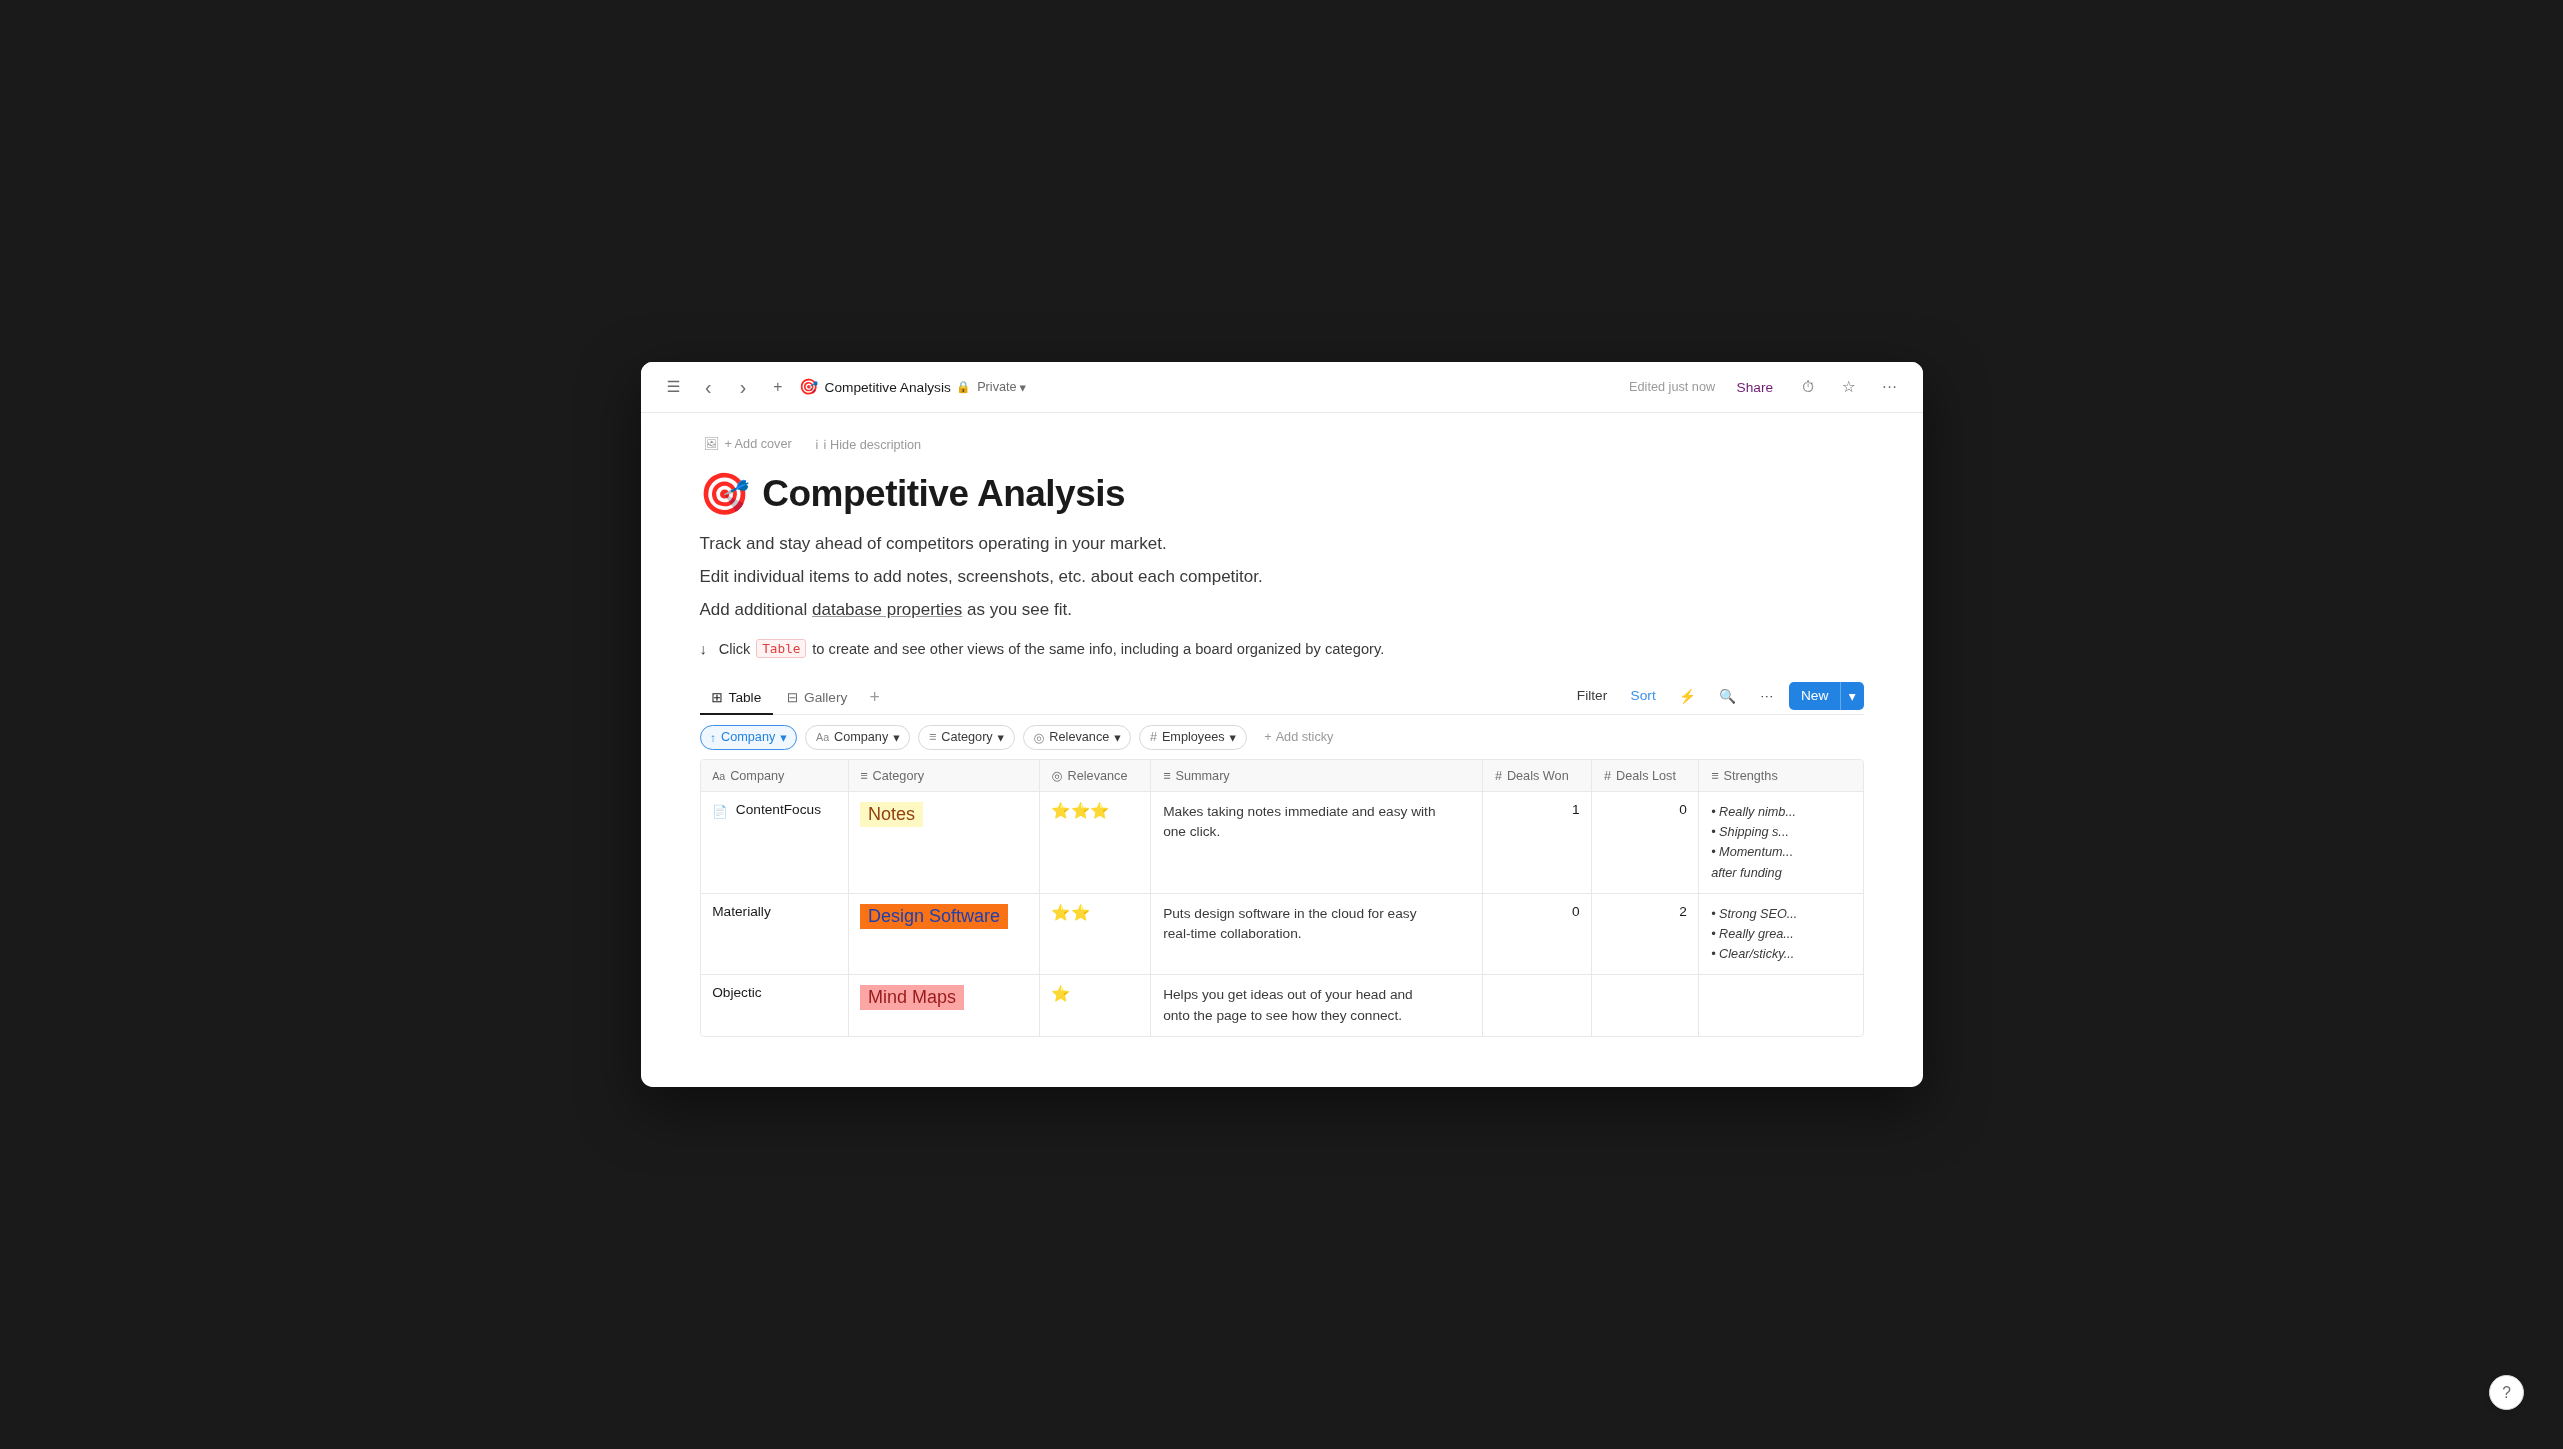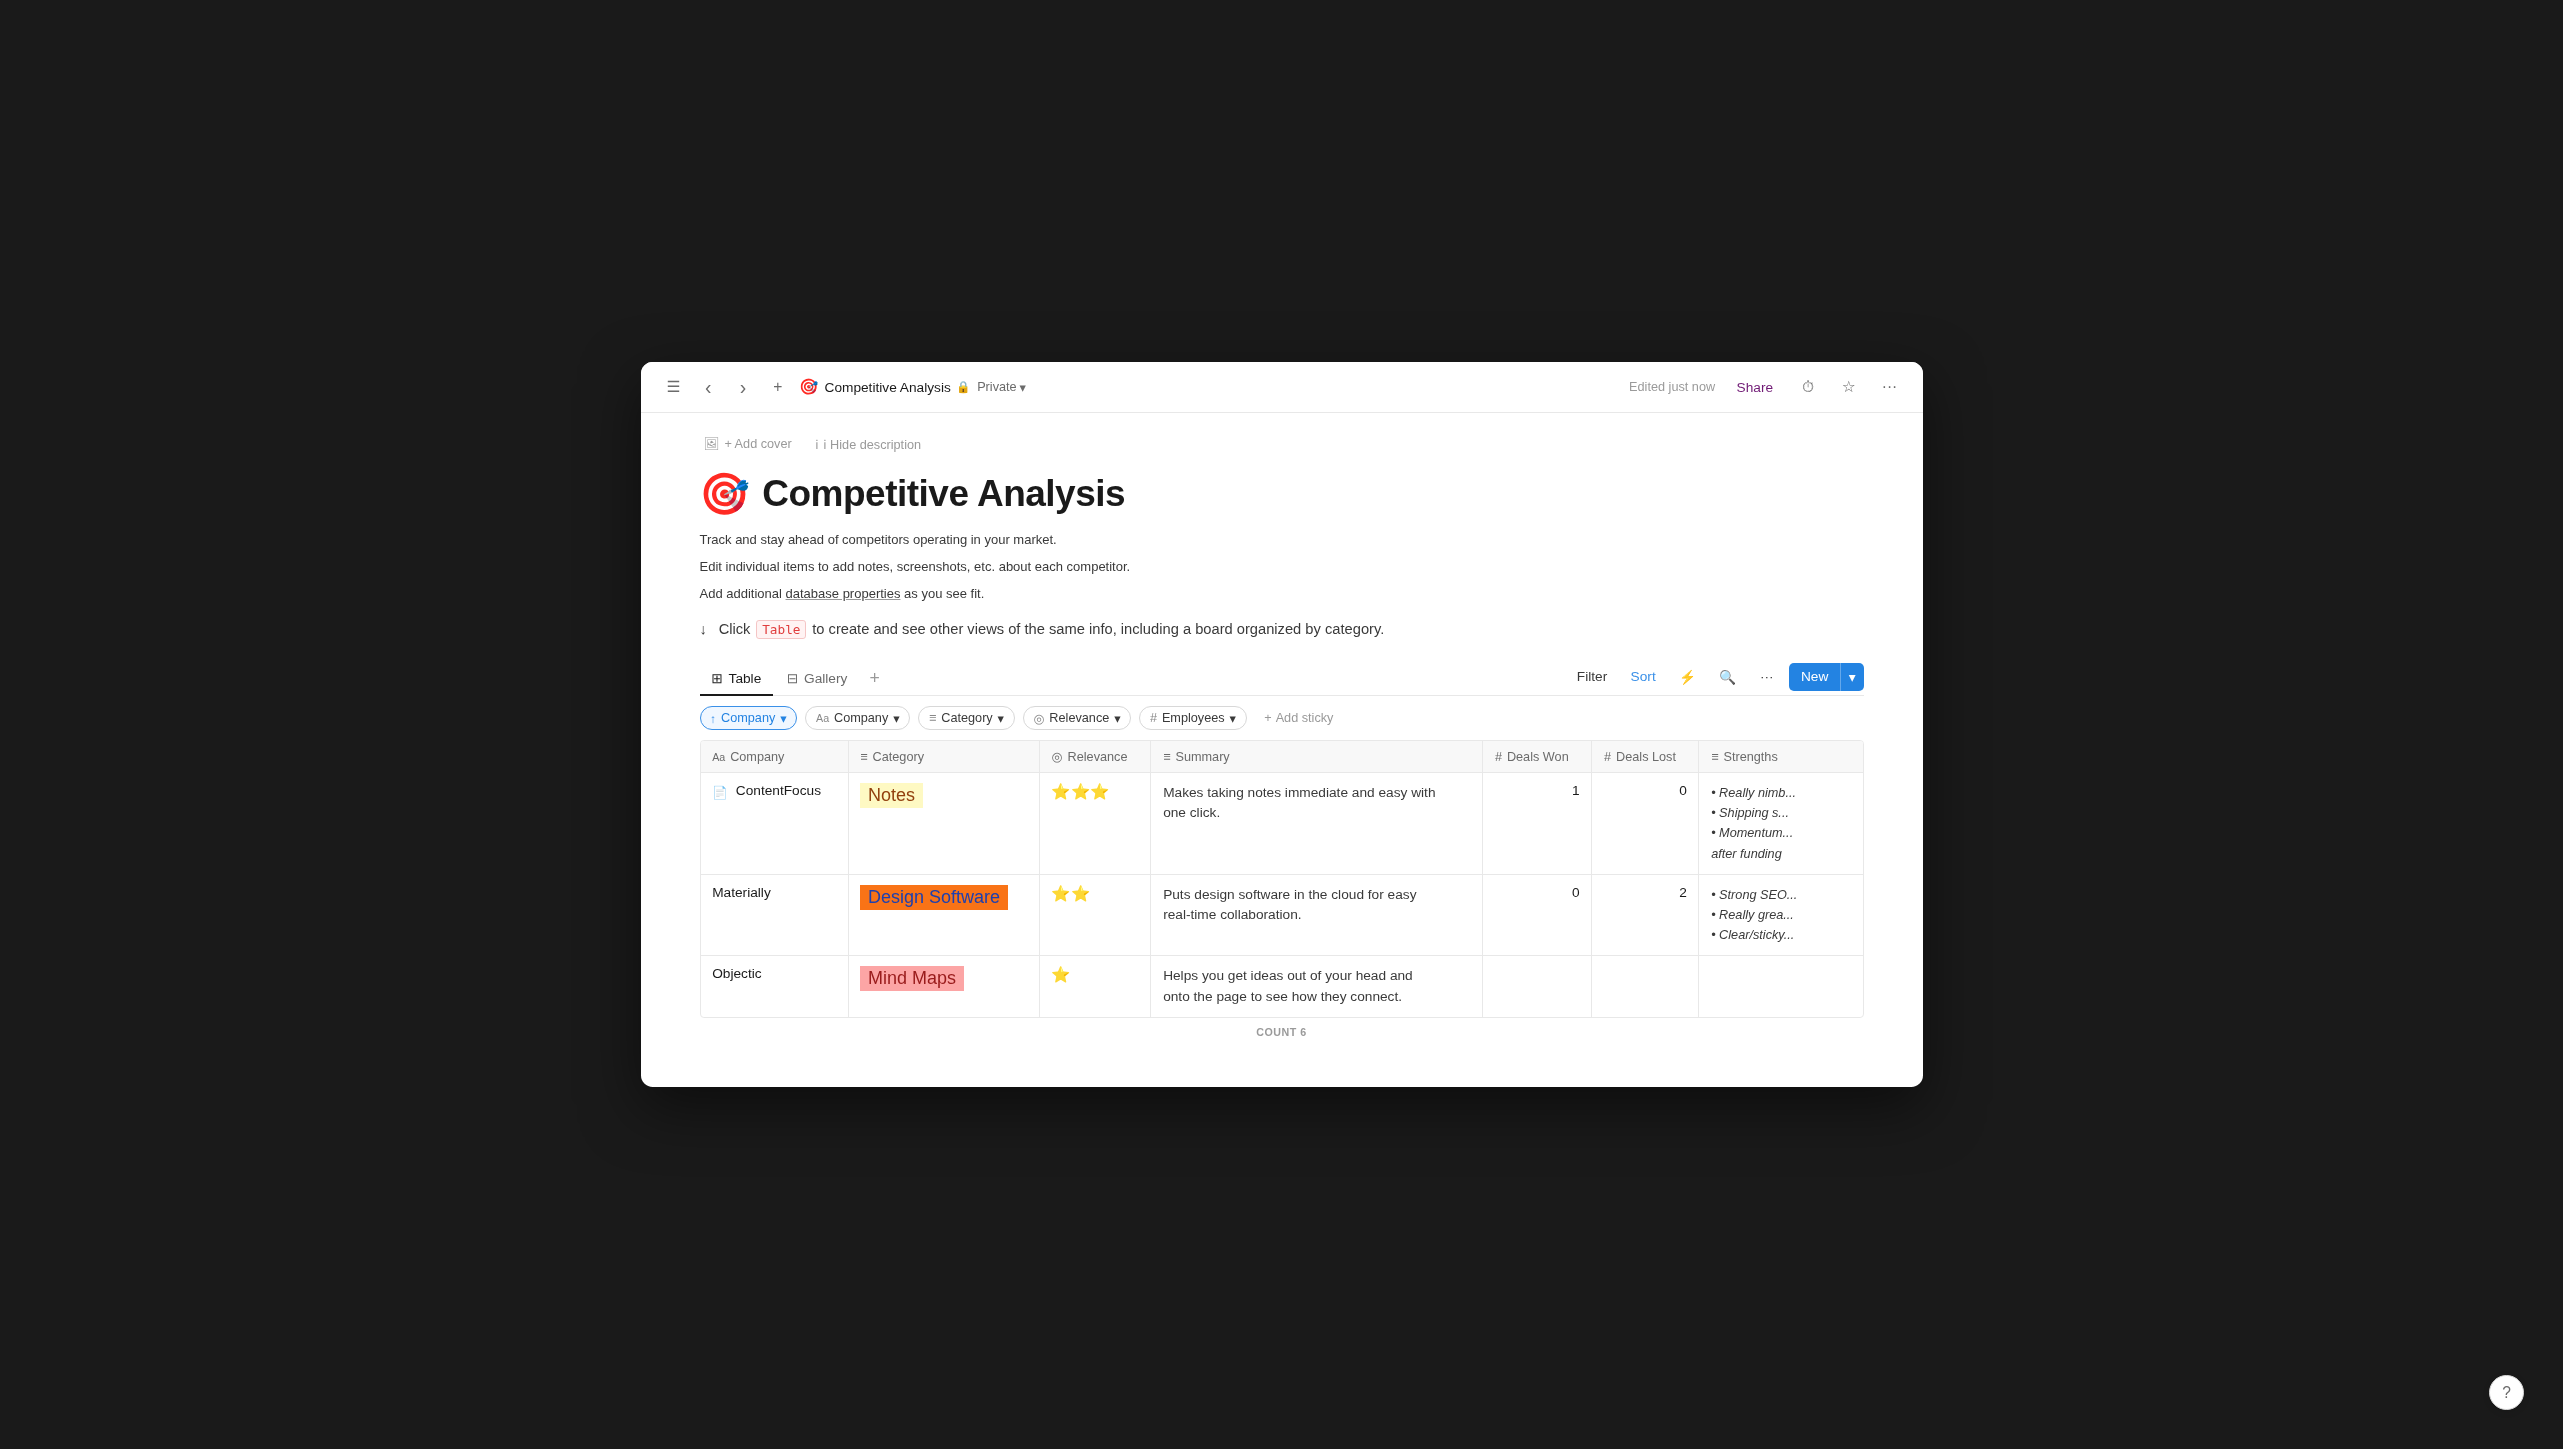--- a/index.html
+++ b/index.html
@@ -123,21 +123,21 @@
       margin-bottom: 11.7px;
     }
     .page-emoji-large { font-size: 41px; }
     .page-title {
       font-size: 37px;
       font-weight: 700;
       color: #1a1a1a;
       letter-spacing: -0.5px;
     }
     .page-description {
-      font-size: 13px;
+      font-size: 17px;
       color: #3a3a3a;
       line-height: 1.6;
       margin-bottom: 5.9px;
     }
     .page-description a {
       color: inherit;
       text-decoration: underline;
       text-decoration-color: #9a9a9a;
     }
     .page-hint {
@@ -644,25 +644,20 @@
               <div class="deals-cell"></div>
             </td>
             <td>
               <div class="strength-cell"></div>
             </td>
           </tr>
         </tbody>
       </table>
     </div>
 
-    <div class="count-row">
-      <span>COUNT</span>
-      <span> </span>
-      <span>6</span>
-    </div>
 
   </div>
 </div>
 
 <div class="help-btn">
   <span>?</span>
 </div>
 
 
 </body></html>

